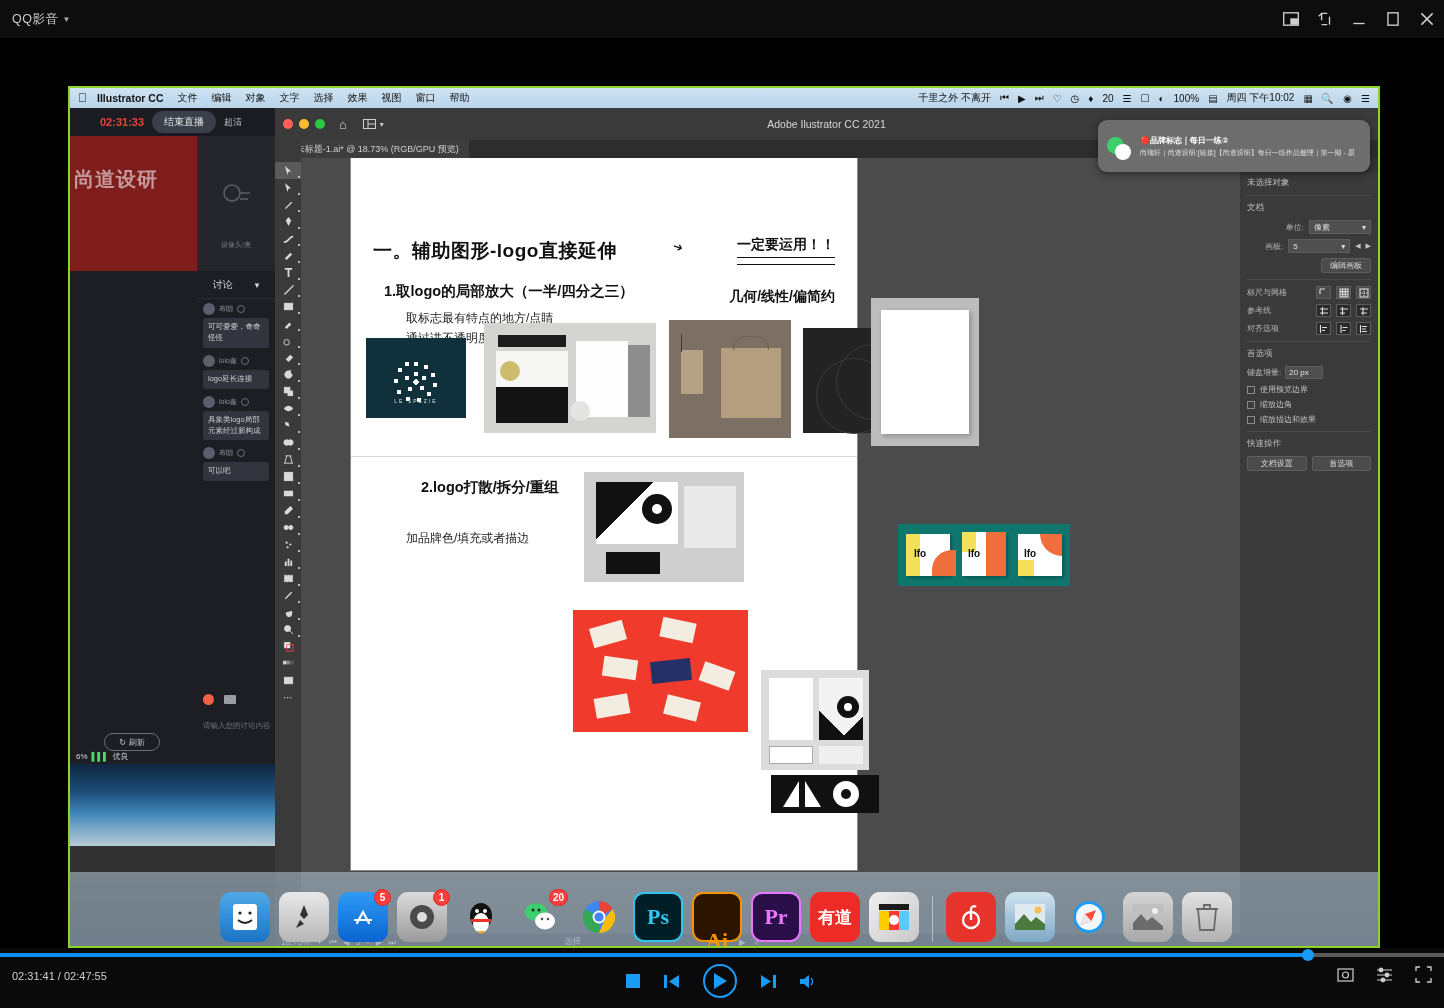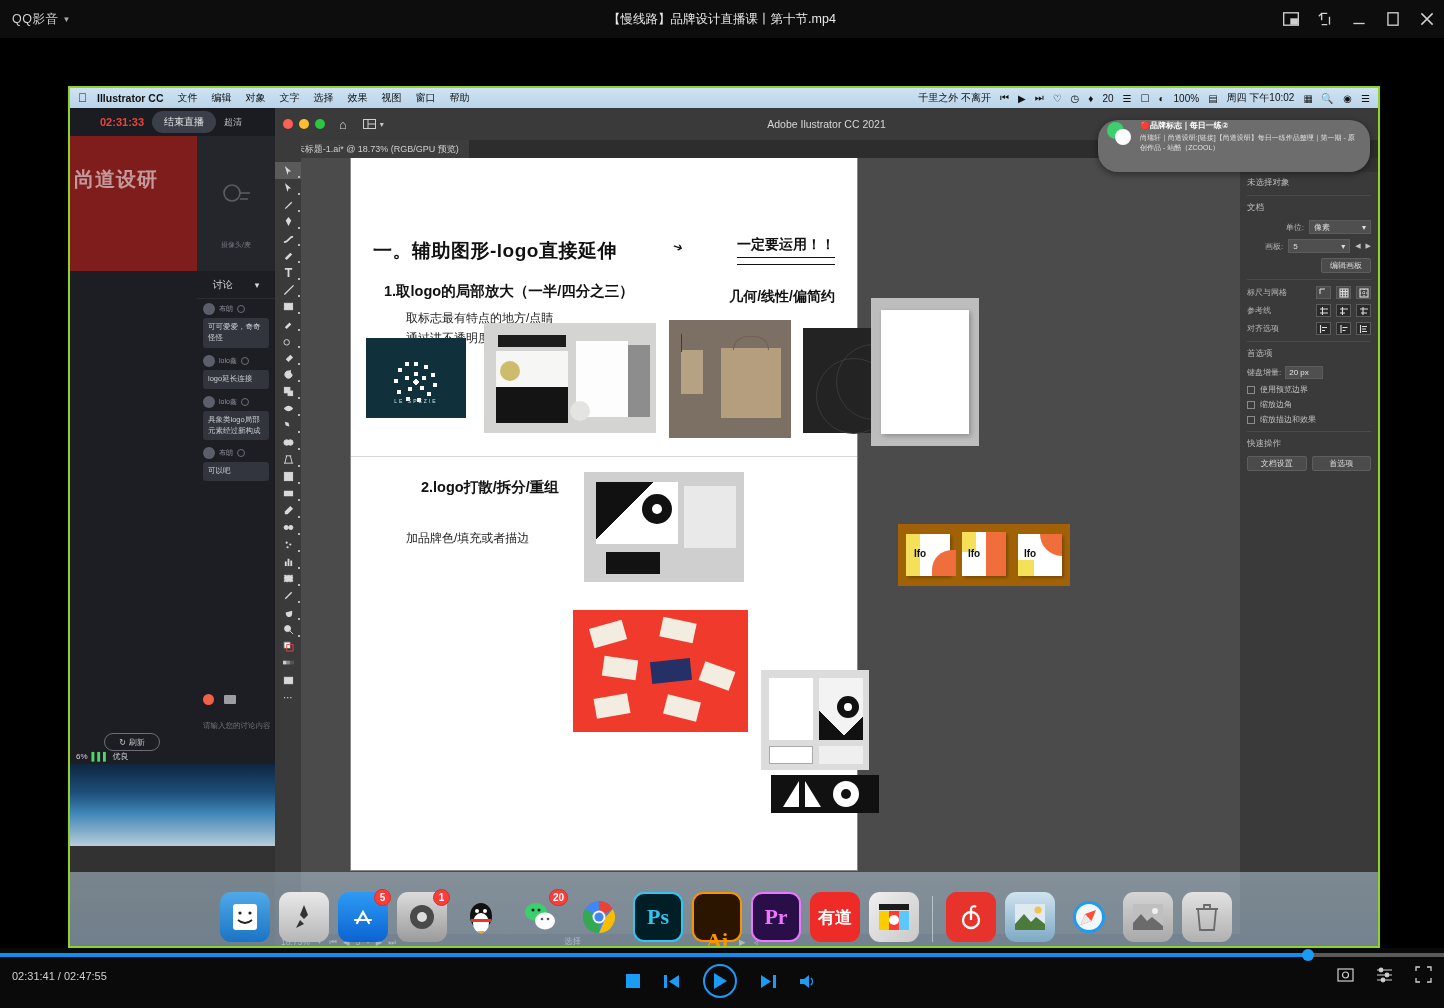--- a/index.html
+++ b/index.html
@@ -266,21 +266,21 @@
   .dock-badge {
     position:absolute; right:-3px; top:-3px; min-width:17px; height:17px; border-radius:9px;
     background:#fc3d39; color:#fff; font-size:10px; display:flex; align-items:center; justify-content:center;
     font-weight:bold; padding:0 3px; border:1px solid #d62f2b;
   }
   .dock-sep { width:1px; height:46px; background:rgba(255,255,255,.45); margin:0 4px; flex:none;}
 
   
   .toast {
     position:absolute; right:8px; top:32px; width:272px; height:52px;
-    background:#6d6d6d; border-radius:20px; display:flex; gap:7px; padding:0 9px;
+    background:#6d6d6d; border-radius:9px; display:flex; gap:7px; padding:15px 9px;
     box-shadow: 0 2px 7px rgba(0,0,0,.45);
   }
   .toast-ic { width:26px; height:26px; flex:none; position:relative; }
   .toast-ic .g { position:absolute; left:0; top:2px; width:17px;height:17px;border-radius:50%;background:#3ccf6d;}
   .toast-ic .w { position:absolute; left:8px; top:9px; width:16px;height:16px;border-radius:50%;background:#fff;}
   .toast-body { flex:1; overflow:hidden; }
   .toast-title { font-size:8px; color:#fff; font-weight:bold; margin-bottom:2px; }
   .toast-txt { font-size:7px; color:#e0e0e0; line-height:1.45; }
 
   
@@ -302,21 +302,20 @@
   .p-ricon { color:#cfcfcf; display:flex; }
 </style>
 </head>
 <body>
 
 <div class="titlebar">
   <div class="tb-brand">
     <span>QQ影音</span>
     <span class="tb-caret">▼</span>
   </div>
-  <div class="tb-title">【慢线路】品牌设计直播课丨第十节.mp4</div>
   <div class="tb-right">
     <div class="tb-icon">
       <svg viewBox="0 0 16 16" fill="none" stroke="currentColor" stroke-width="1.2">
           <rect x="1.5" y="2.5" width="13" height="11"></rect>
           <rect x="8" y="8" width="5.5" height="4.5" fill="currentColor"></rect>
         </svg>
     </div>
     <div class="tb-icon">
       <svg viewBox="0 0 16 16" fill="none" stroke="currentColor" stroke-width="1.2">
           <path d="M5 9V3h5M5 3l-2.5 2.5M10 13H5"></path>
@@ -686,21 +685,21 @@
             <div style="position:absolute;left:58px;top:76px;width:44px;height:18px;background:#efefef;"></div>
           </div>
           <div class="mk" style="left:420px; top:665px; width:108px;height:38px; background:#111;">
             <div style="position:absolute;left:12px;top:6px;width:0;height:0;border-left:16px solid transparent;border-bottom:26px solid #fff;"></div>
             <div style="position:absolute;left:34px;top:6px;width:0;height:0;border-right:16px solid transparent;border-bottom:26px solid #fff;"></div>
             <div style="position:absolute;left:62px;top:6px;width:26px;height:26px;border-radius:50%;background:#fff;"></div>
             <div style="position:absolute;left:70px;top:14px;width:10px;height:10px;border-radius:50%;background:#111;"></div>
           </div>
         </div>
 
-        <div class="mk" style="left:597px; top:366px; width:172px; height:62px; background:#a16207;">
+        <div class="mk" style="left:597px; top:366px; width:172px; height:62px; background:#0f766e;">
           <div style="position:absolute;left:8px;top:10px;width:44px;height:42px;background:#fff;box-shadow:2px 2px 3px rgba(0,0,0,.25);"></div>
           <div style="position:absolute;left:8px;top:10px;width:14px;height:42px;background:#f5e05a;"></div>
           <div style="position:absolute;left:34px;top:26px;width:24px;height:26px;border-radius:20px 0 0 0;background:#ef6e3c;"></div>
           <div style="position:absolute;left:16px;top:24px;font-size:10px;font-weight:bold;color:#111;">Ifo</div>
 
           <div style="position:absolute;left:64px;top:8px;width:44px;height:44px;background:#fff;box-shadow:2px 2px 3px rgba(0,0,0,.25);"></div>
           <div style="position:absolute;left:64px;top:8px;width:14px;height:20px;background:#f5e05a;"></div>
           <div style="position:absolute;left:88px;top:8px;width:20px;height:44px;background:#ef6e3c;"></div>
           <div style="position:absolute;left:70px;top:24px;font-size:10px;font-weight:bold;color:#111;">Ifo</div>
 

